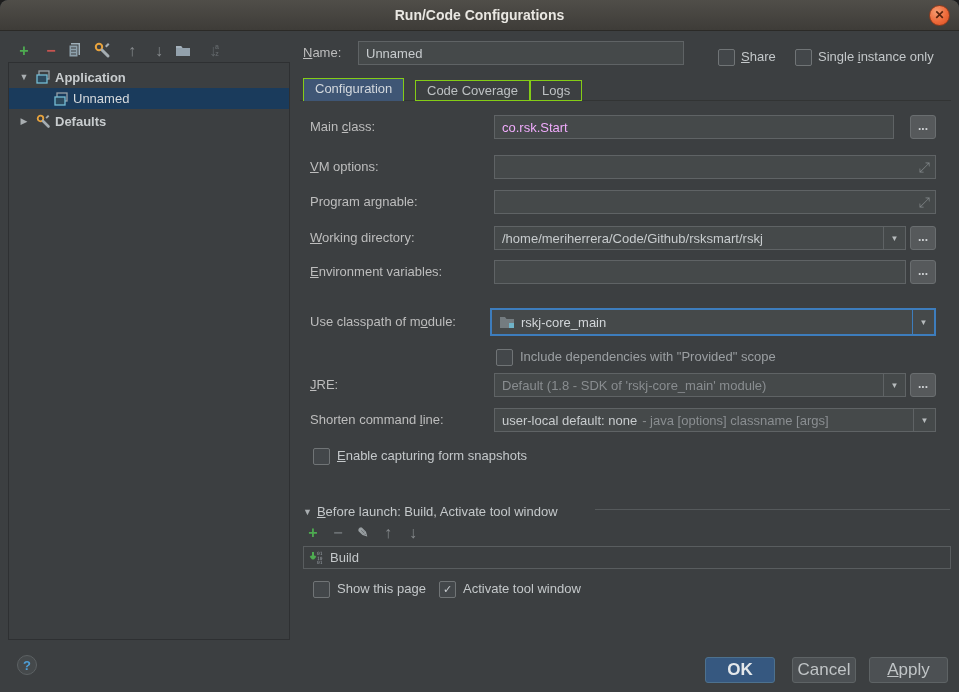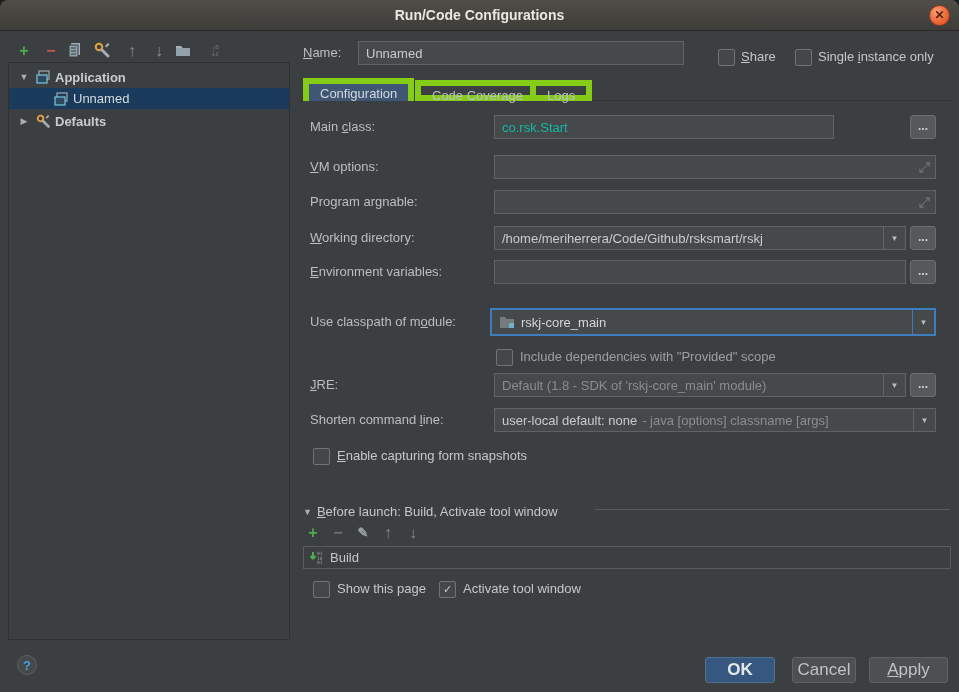--- a/index.html
+++ b/index.html
@@ -18,21 +18,21 @@
   .dots-btn{width:26px;height:24px;background:#56595b;border:1px solid #6a6e70;border-radius:3px;color:#cfd2d4;text-align:center;line-height:21px;font-size:12px;font-weight:bold;cursor:pointer;}
   .expand-ic{position:absolute;right:5px;top:3px;color:#7f8486;font-size:14px;}
   .cb{width:15px;height:15px;background:#43474a;border:1px solid #707476;border-radius:2px;display:flex;align-items:center;justify-content:center;color:#c9cdd0;font-size:11px;line-height:13px;cursor:pointer;}
   
   .tree-panel{left:8px;top:62px;width:282px;height:578px;border:1px solid #2e3032;background:#3c3f41;}
   .tree-row{position:absolute;left:0;right:0;height:22px;display:flex;align-items:center;}
   .tree-arrow{width:14px;text-align:center;color:#a9aeb1;font-size:9px;cursor:pointer;}
   .tree-lbl{font-size:13px;color:#c8ccce;margin-left:4px;}
   .bold{font-weight:bold;}
   
-  .tab{height:21px;border:6px solid #84cc16;background:#3c3f41;color:#bdc1c3;font-size:13px;padding:0 11px;line-height:20px;cursor:pointer;}
+  .tab{height:21px;border:1px solid #84cc16;background:#3c3f41;color:#bdc1c3;font-size:13px;padding:0 11px;line-height:20px;cursor:pointer;}
   .tab.sel{height:23px;background:#3f5675;border-bottom:none;color:#d3d8dd;}
   .hline{background:#323434;height:1px;}
   .btn{height:26px;border:1px solid #5e6365;background:#4c5053;color:#c0c4c6;font-size:17px;text-align:center;line-height:24px;border-radius:3px;cursor:pointer;}
   .btn.primary{background:#365880;border-color:#4d718e;color:#e4e8eb;font-weight:bold;}
   .help-circle{width:20px;height:20px;border-radius:50%;background:#45494b;border:1px solid #5c6163;color:#4e9fd8;font-weight:bold;font-size:13px;text-align:center;line-height:19px;cursor:pointer;}
   .gray-ic{color:#85898c;}
   .dim-ic{color:#5f6467;}
   svg{display:block;}
 </style>
 </head>
@@ -123,21 +123,21 @@
       <span class="tree-lbl bold">Defaults</span>
     </div>
   </div>
 
   <div class="abs hline" style="left:300px;top:100px;width:651px;"></div>
   <div class="abs tab sel" style="left:303px;top:78px;"><span>Configuration</span></div>
   <div class="abs tab" style="left:415px;top:80px;"><span>Code Coverage</span></div>
   <div class="abs tab" style="left:530px;top:80px;"><span>Logs</span></div>
 
   <div class="abs lbl" style="left:310px;top:115px;"><span>Main </span><span class="mn">c</span><span>lass:</span></div>
-  <div class="abs input" style="left:494px;top:115px;width:340px;color:#14b8a6;">
+  <div class="abs input" style="left:494px;top:115px;width:400px;color:#f0abfc;">
       <span>co.rsk.Start</span>
     </div>
   <div class="abs dots-btn" style="left:910px;top:115px;">...</div>
 
   <div class="abs lbl" style="left:310px;top:155px;"><span></span><span class="mn">V</span><span>M options:</span></div>
   <div class="abs input" style="left:494px;top:155px;width:442px;">
       <span></span>
       <span class="expand-ic">⤢</span>
     </div>
 

